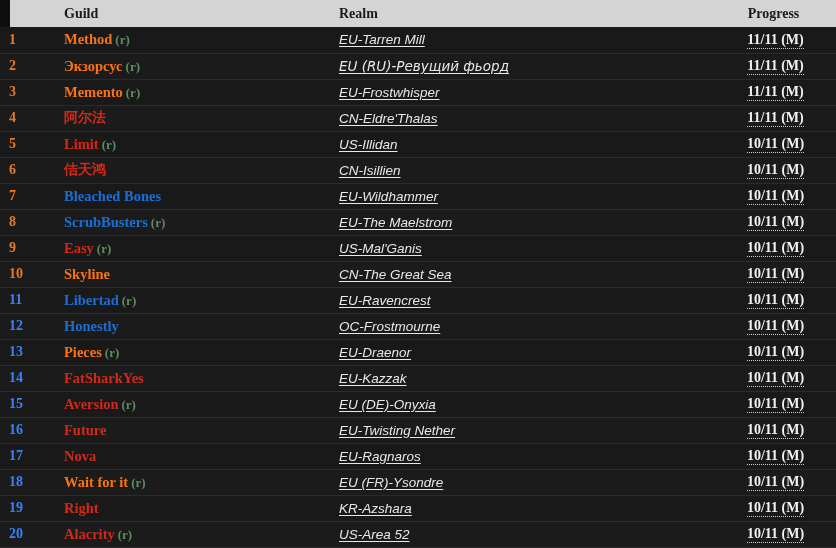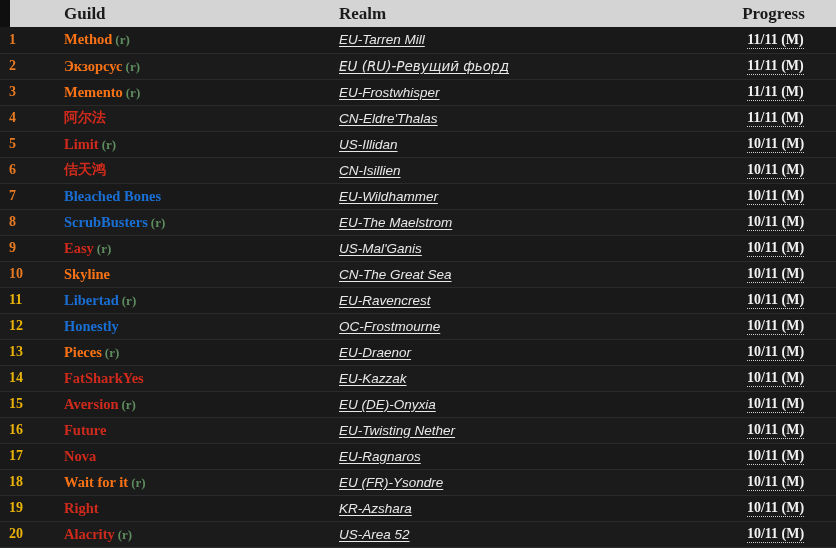--- a/index.html
+++ b/index.html
@@ -67,21 +67,21 @@
   table.ranking col.c-realm { width: 380px; }
   table.ranking col.c-prog  { width: 121px; }
 
   thead tr.head-row {
     height: 27px;
   }
   thead th {
     background: #d4d4d4;
     color: #1a1a1a;
     font-family: "Liberation Serif", serif;
-    font-size: 17px;
+    font-size: 14px;
     font-weight: bold;
     padding: 0;
     border: 0;
     vertical-align: middle;
   }
   thead th.th-rank {
     background: #d4d4d4;
   }
   thead th.th-rank {
     background: transparent;
@@ -115,21 +115,21 @@
   }
 
   td.rank {
     font-family: "Liberation Serif", serif;
     font-size: 14px;
     font-weight: bold;
     text-align: left;
     padding-left: 9px;
   }
   .rank-orange { color: #e87a22; }
-  .rank-purple { color: #eab308; }
+  .rank-purple { color: #3b82f6; }
 
   td.guild {
     padding-left: 4px;
     font-family: "Liberation Serif", serif;
     font-size: 14.5px;
     font-weight: bold;
     white-space: nowrap;
   }
   .g-name { }
   .g-red    { color: #cf2a1c; }

